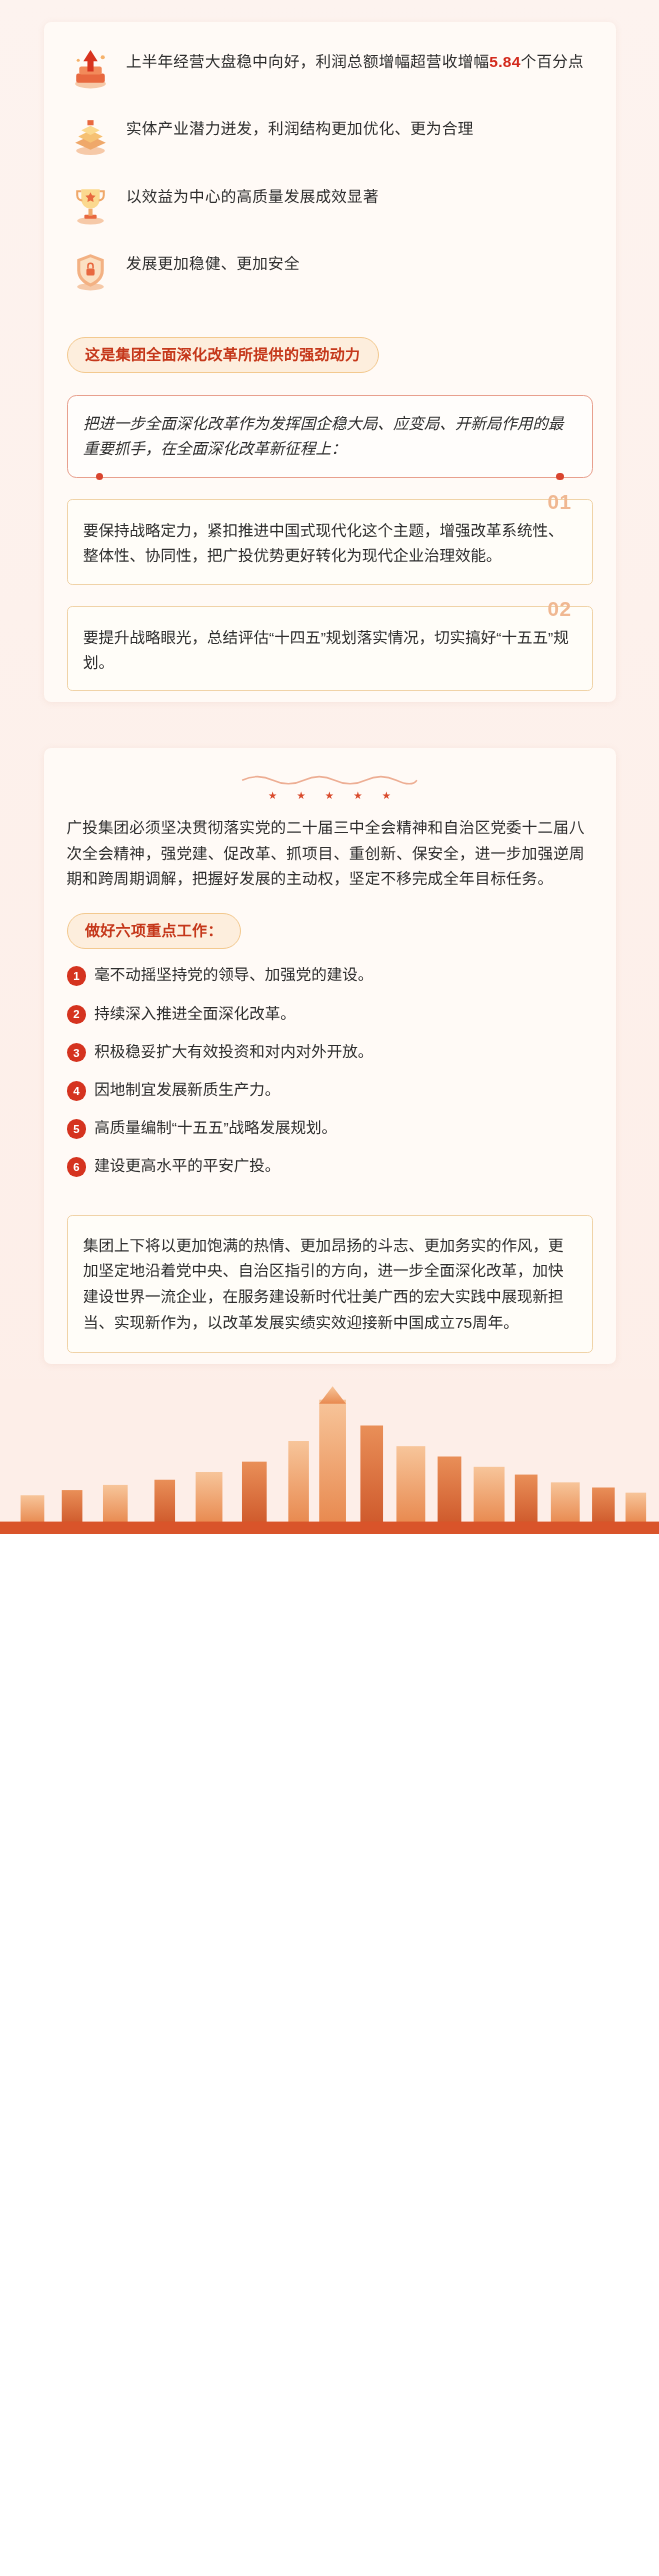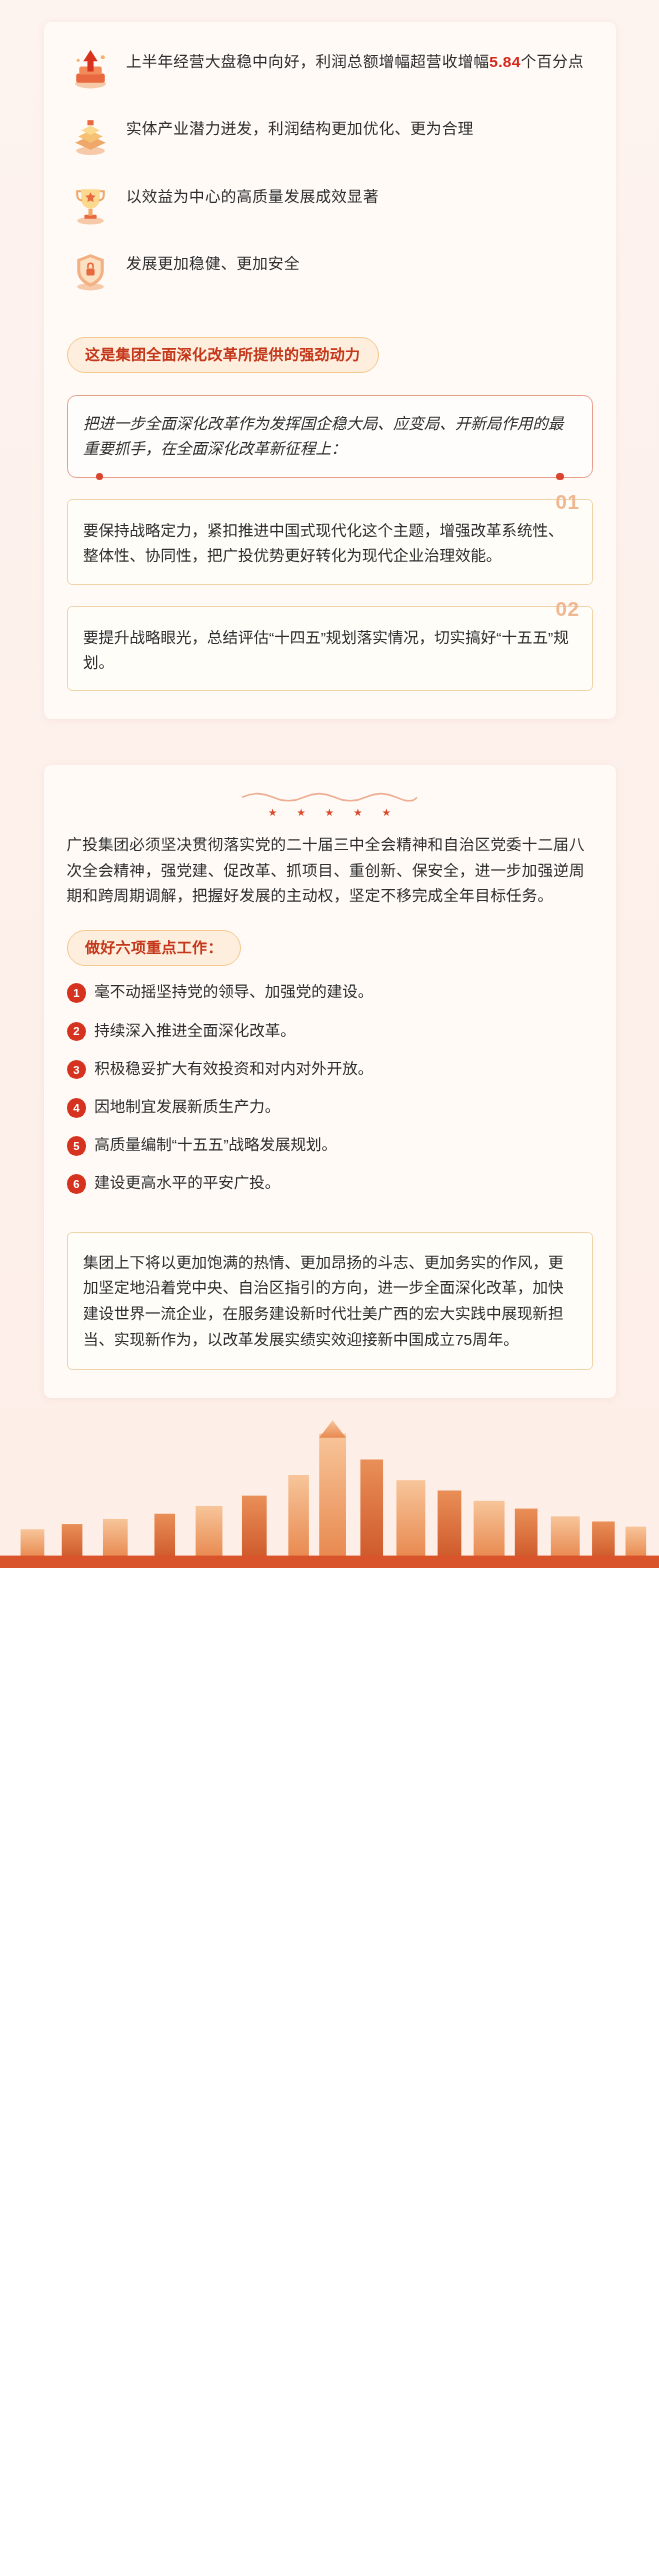--- a/index.html
+++ b/index.html
@@ -66,21 +66,21 @@
   .banner-deco-left { left: -5.2px; }
   .banner-deco-right { right: -5.2px; }
 
   
   .card {
     width: 572px;
     margin: 21.6px auto 0;
     background: #fffaf6;
     border-radius: 7.2px;
     box-shadow: 0 1px 7.2px rgba(190,120,90,0.10);
-    padding: 24px 23px 28px;
+    padding: 24px 23px 11px;
     box-sizing: border-box;
   }
 
   
   .icon-row {
     display: flex;
     align-items: flex-start;
     margin-bottom: 20.6px;
   }
   .icon-row:last-child { margin-bottom: 0; }
@@ -149,21 +149,21 @@
     border: 1px solid #f0d3a8;
     border-radius: 5.2px;
     padding: 17.5px 15.5px 15.5px;
     font-size: 15.5px;
     line-height: 1.62;
     color: #2f2f2f;
   }
   .num-badge {
     position: absolute;
     top: -15.5px;
-    right: 12px;
+    right: 20px;
     font-size: 20.6px;
     font-weight: bold;
     color: #f0b892;
     letter-spacing: 0.5px;
   }
 
   
   .stars {
     text-align: center;
     color: #d94a2c;

